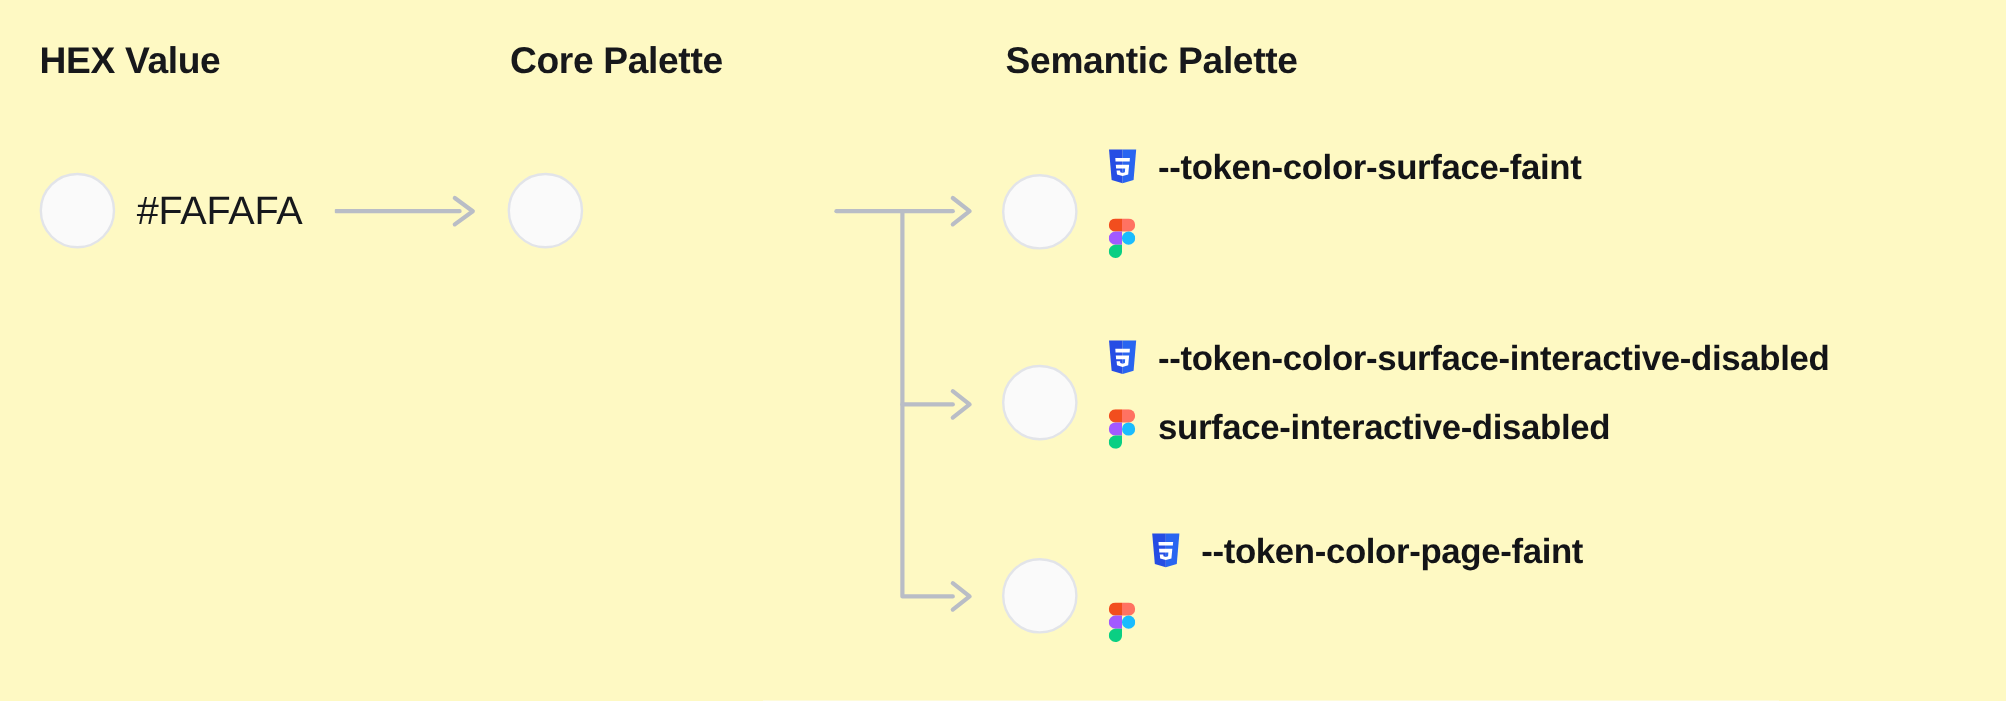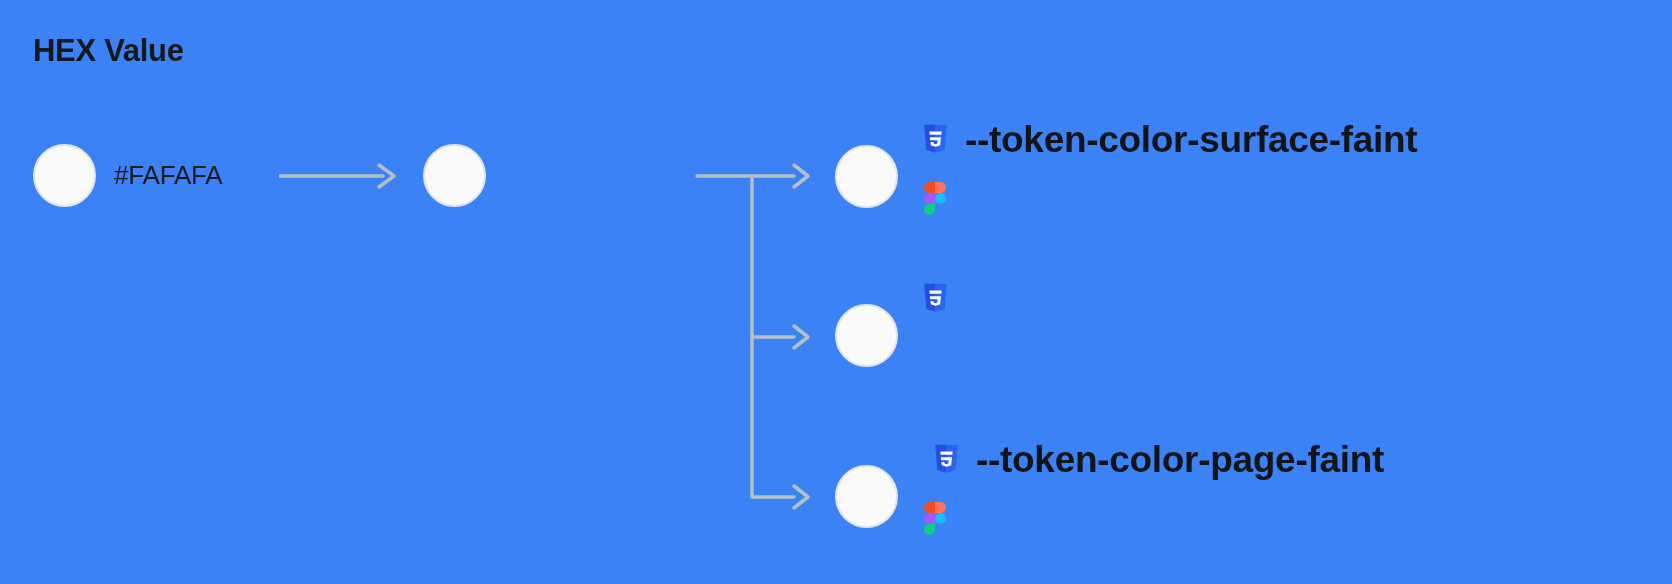--- a/index.html
+++ b/index.html
@@ -1,53 +1,55 @@
 <!DOCTYPE html>
 <html style="--swatch-fill: #FAFAFA; --swatch-border: #e2e4e9; --arrow-color: #b9bdc6;"><head>
 <meta charset="utf-8">
 <style>
   html,body{margin:0;padding:0;background:#fff;}
   .canvas{
-    position:relative;width:1672px;height:584px;background:#3b82f6;overflow:hidden;
+    position:relative;width:1672px;height:584px;background:#fef9c3;overflow:hidden;
     font-family:"Liberation Sans","DejaVu Sans",sans-serif;color:#16181c;
   }
   .col-header{
     position:absolute;top:33px;font-size:31px;font-weight:700;color:#17181b;
     letter-spacing:-0.3px;white-space:nowrap;
   }
   .swatch{
     position:absolute;width:63px;height:63px;border-radius:50%;
     background:var(--swatch-fill,#FAFAFA);border:2px solid var(--swatch-border,#e2e4e9);
     box-sizing:border-box;
   }
   .node-label{
     position:absolute;height:63px;display:flex;align-items:center;
-    font-size:26px;font-weight:400;color:#16181c;letter-spacing:-0.2px;white-space:nowrap;
+    font-size:33px;font-weight:400;color:#16181c;letter-spacing:-0.2px;white-space:nowrap;
   }
   .conn{position:absolute;}
   .conn path, .conn polyline{
     fill:none;stroke:var(--arrow-color,#b9bdc6);stroke-width:3.5;
     stroke-linecap:round;stroke-linejoin:round;
   }
   .token-line{
     position:absolute;height:42px;display:flex;align-items:center;white-space:nowrap;
   }
   .token-line .icon-box{
     width:43px;display:flex;align-items:center;flex:0 0 43px;
   }
   .token-text{
-    font-size:37px;font-weight:700;color:#131417;letter-spacing:-0.3px;
+    font-size:29px;font-weight:700;color:#131417;letter-spacing:-0.3px;
   }
 </style>
 </head>
 <body>
 
 <div class="canvas">
 
   <div class="col-header" style="left:33px">HEX Value</div>
+  <div class="col-header" style="left:425px">Core Palette</div>
+  <div class="col-header" style="left:838px">Semantic Palette</div>
 
   <div class="swatch" style="left:33px;top:144px"></div>
   <div class="node-label" style="left:114px;top:144px">#FAFAFA</div>
 
   <svg class="conn" style="left:279px;top:158px" width="120" height="36" viewBox="0 0 120 36">
     <path d="M1 18 H104"></path>
     <polyline points="100,7 115,18 100,29"></polyline>
   </svg>
 
   <div class="swatch" style="left:423px;top:144px"></div>
@@ -88,24 +90,37 @@
   <div class="swatch" style="left:835px;top:304px"></div>
   <div class="token-line" style="left:922px;top:278px">
     <span class="icon-box">
       <svg width="27" height="32" viewBox="0 0 124 141">
         <polygon fill="#264de4" points="10,0 62,0 62,129 20,116"></polygon>
         <polygon fill="#2965f1" points="62,0 114,0 104,116 62,129"></polygon>
         <polygon fill="#ffffff" points="34,32 90,32 89,46 35,46"></polygon>
         <path fill="#ffffff" d="M36 58 L87 58 L83.5 95 L62 101.5 L40.5 95 L39 80 L52.5 80 L53.2 87 L62 89.6 L70.8 87 L71.8 72 L37.2 72 Z"></path>
       </svg>
     </span>
+    <span class="token-text">--token-color-surface-interactive-disabled</span>
+  </div>
+  <div class="token-line" style="left:922px;top:336px">
+    <span class="icon-box">
+      <svg width="22" height="33" viewBox="0 0 38 57" style="margin-left:2px">
+        <path fill="#f24e1e" d="M9.5 0A9.5 9.5 0 000 9.5 9.5 9.5 0 009.5 19H19V0z"></path>
+        <path fill="#ff7262" d="M19 0h9.5a9.5 9.5 0 010 19H19z"></path>
+        <path fill="#a259ff" d="M9.5 19A9.5 9.5 0 000 28.5 9.5 9.5 0 009.5 38H19V19z"></path>
+        <circle fill="#1abcfe" cx="28.5" cy="28.5" r="9.5"></circle>
+        <path fill="#0acf83" d="M9.5 38A9.5 9.5 0 000 47.5 9.5 9.5 0 009.5 57c5.25 0 9.5-4.25 9.5-9.5V38z"></path>
+      </svg>
+    </span>
+    <span class="token-text">surface-interactive-disabled</span>
   </div>
 
   <div class="swatch" style="left:835px;top:465px"></div>
-  <div class="token-line" style="left:933px;top:439px">
+  <div class="token-line" style="left:958px;top:439px">
     <span class="icon-box">
       <svg width="27" height="32" viewBox="0 0 124 141">
         <polygon fill="#264de4" points="10,0 62,0 62,129 20,116"></polygon>
         <polygon fill="#2965f1" points="62,0 114,0 104,116 62,129"></polygon>
         <polygon fill="#ffffff" points="34,32 90,32 89,46 35,46"></polygon>
         <path fill="#ffffff" d="M36 58 L87 58 L83.5 95 L62 101.5 L40.5 95 L39 80 L52.5 80 L53.2 87 L62 89.6 L70.8 87 L71.8 72 L37.2 72 Z"></path>
       </svg>
     </span>
     <span class="token-text">--token-color-page-faint</span>
   </div>

